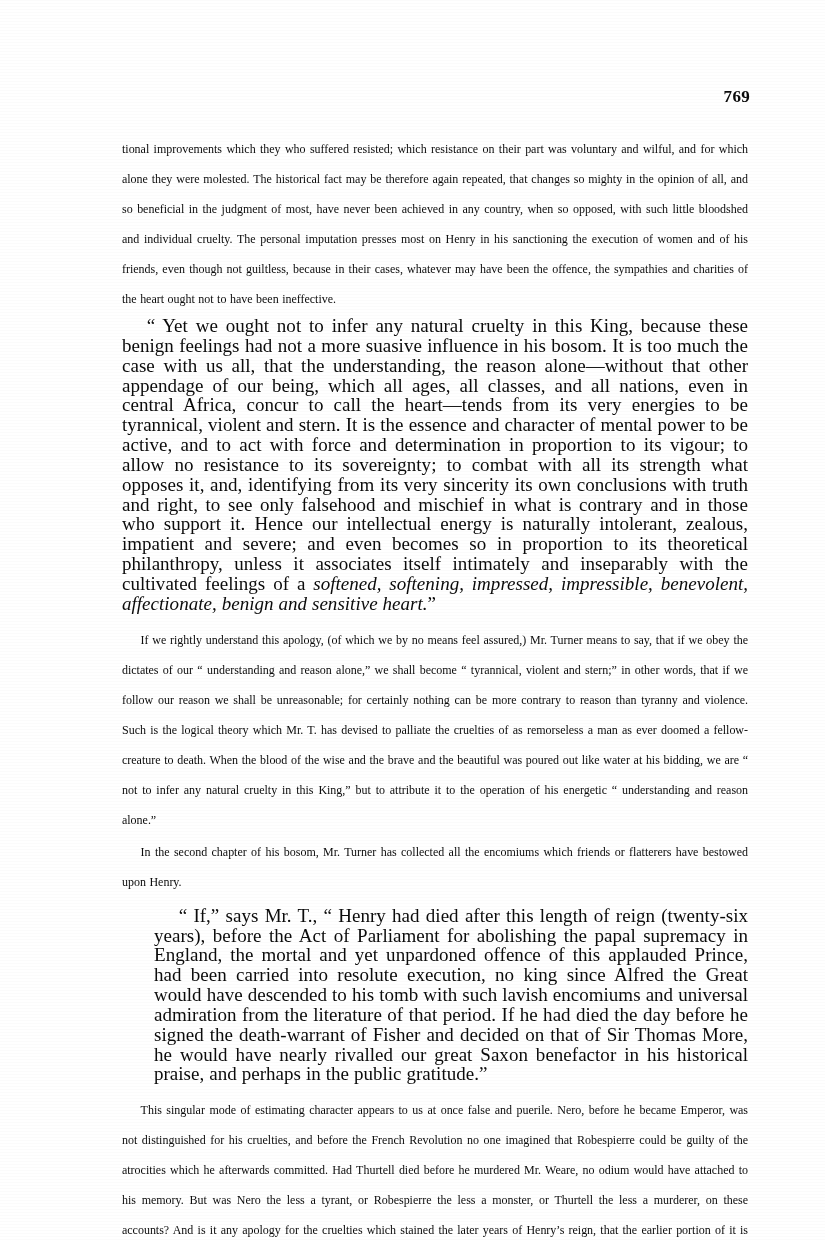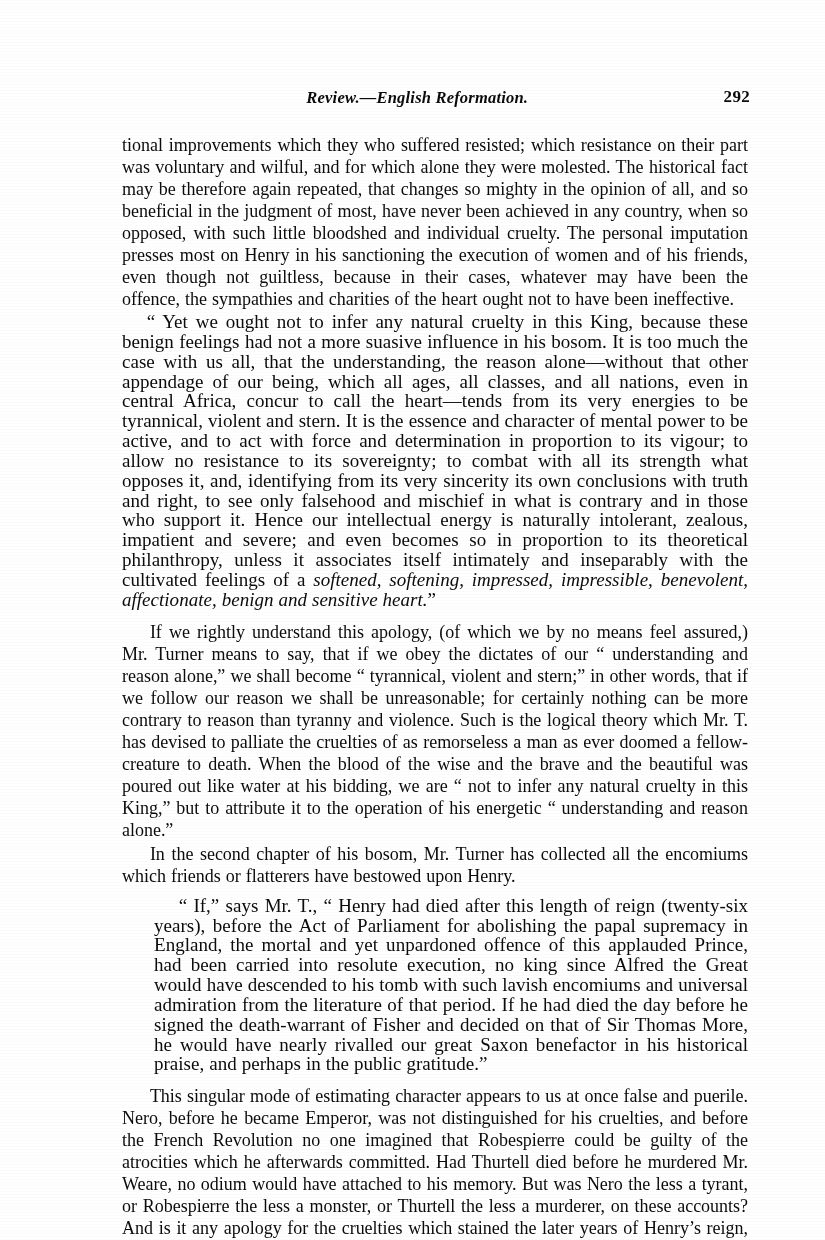--- a/index.html
+++ b/index.html
@@ -51,22 +51,22 @@
 
   
   p {
     margin: 0;
     text-align: justify;
     text-justify: inter-word;
     -webkit-hyphens: none;
     hyphens: none;
   }
   .body-par {
-    font-size: 18px;
-    line-height: 22px;
+    font-size: 12px;
+    line-height: 30px;
     text-indent: 1.55em;
     letter-spacing: -0.02px;
     word-spacing: 0.55px;
   }
   .quote-par {
     font-size: 19px;
     line-height: 19.85px;
     text-indent: 1.3em;
     letter-spacing: 0.02px;
     word-spacing: 0.2px;
@@ -90,22 +90,21 @@
       repeating-linear-gradient(0deg, rgba(0,0,0,.5) 0 1px, transparent 1px 3px);
   }
 </style>
 </head>
 <body>
 
 <div class="page">
   <div class="content">
 
     <div class="running-head">
-      <span class="rh-title">Review.—English Reformation.</span>
-      <span class="rh-folio">292</span>
+      <span class="rh-folio">769</span>
     </div>
 
     <p class="body-par flush">tional improvements which they who suffered resisted; which resistance on their part was voluntary and wilful, and for which alone they were molested. The historical fact may be therefore again repeated, that changes so mighty in the opinion of all, and so beneficial in the judgment of most, have never been achieved in any country, when so opposed, with such little bloodshed and individual cruelty. The personal imputation presses most on Henry in his sanctioning the execution of women and of his friends, even though not guiltless, because in their cases, whatever may have been the offence, the sympathies and charities of the heart ought not to have been ineffective.</p>
 
     <p class="quote-par gap-sm"><span>“ Yet we ought not to infer any natural cruelty in this King, because these benign feelings had not a more suasive influence in his bosom. It is too much the case with us all, that the understanding, the reason alone—without that other appendage of our being, which all ages, all classes, and all nations, even in central Africa, concur to call the heart—tends from its very energies to be tyrannical, violent and stern. It is the essence and character of mental power to be active, and to act with force and determination in proportion to its vigour; to allow no resistance to its sovereignty; to combat with all its strength what opposes it, and, identifying from its very sincerity its own conclusions with truth and right, to see only falsehood and mischief in what is contrary and in those who support it. Hence our intellectual energy is naturally intolerant, zealous, impatient and severe; and even becomes so in proportion to its theoretical philanthropy, unless it associates itself intimately and inseparably with the cultivated feelings of a </span><em>softened, softening, impressed, impressible, benevolent, affectionate, benign and sensitive heart.</em><span>”</span></p>
 
     <p class="body-par gap-lg">If we rightly understand this apology, (of which we by no means feel assured,) Mr. Turner means to say, that if we obey the dictates of our “ understanding and reason alone,” we shall become “ tyrannical, violent and stern;” in other words, that if we follow our reason we shall be unreasonable; for certainly nothing can be more contrary to reason than tyranny and violence. Such is the logical theory which Mr. T. has devised to palliate the cruelties of as remorseless a man as ever doomed a fellow-creature to death. When the blood of the wise and the brave and the beautiful was poured out like water at his bidding, we are “ not to infer any natural cruelty in this King,” but to attribute it to the operation of his energetic “ understanding and reason alone.”</p>
 
     <p class="body-par gap-sm">In the second chapter of his bosom, Mr. Turner has collected all the encomiums which friends or flatterers have bestowed upon Henry.</p>
 

